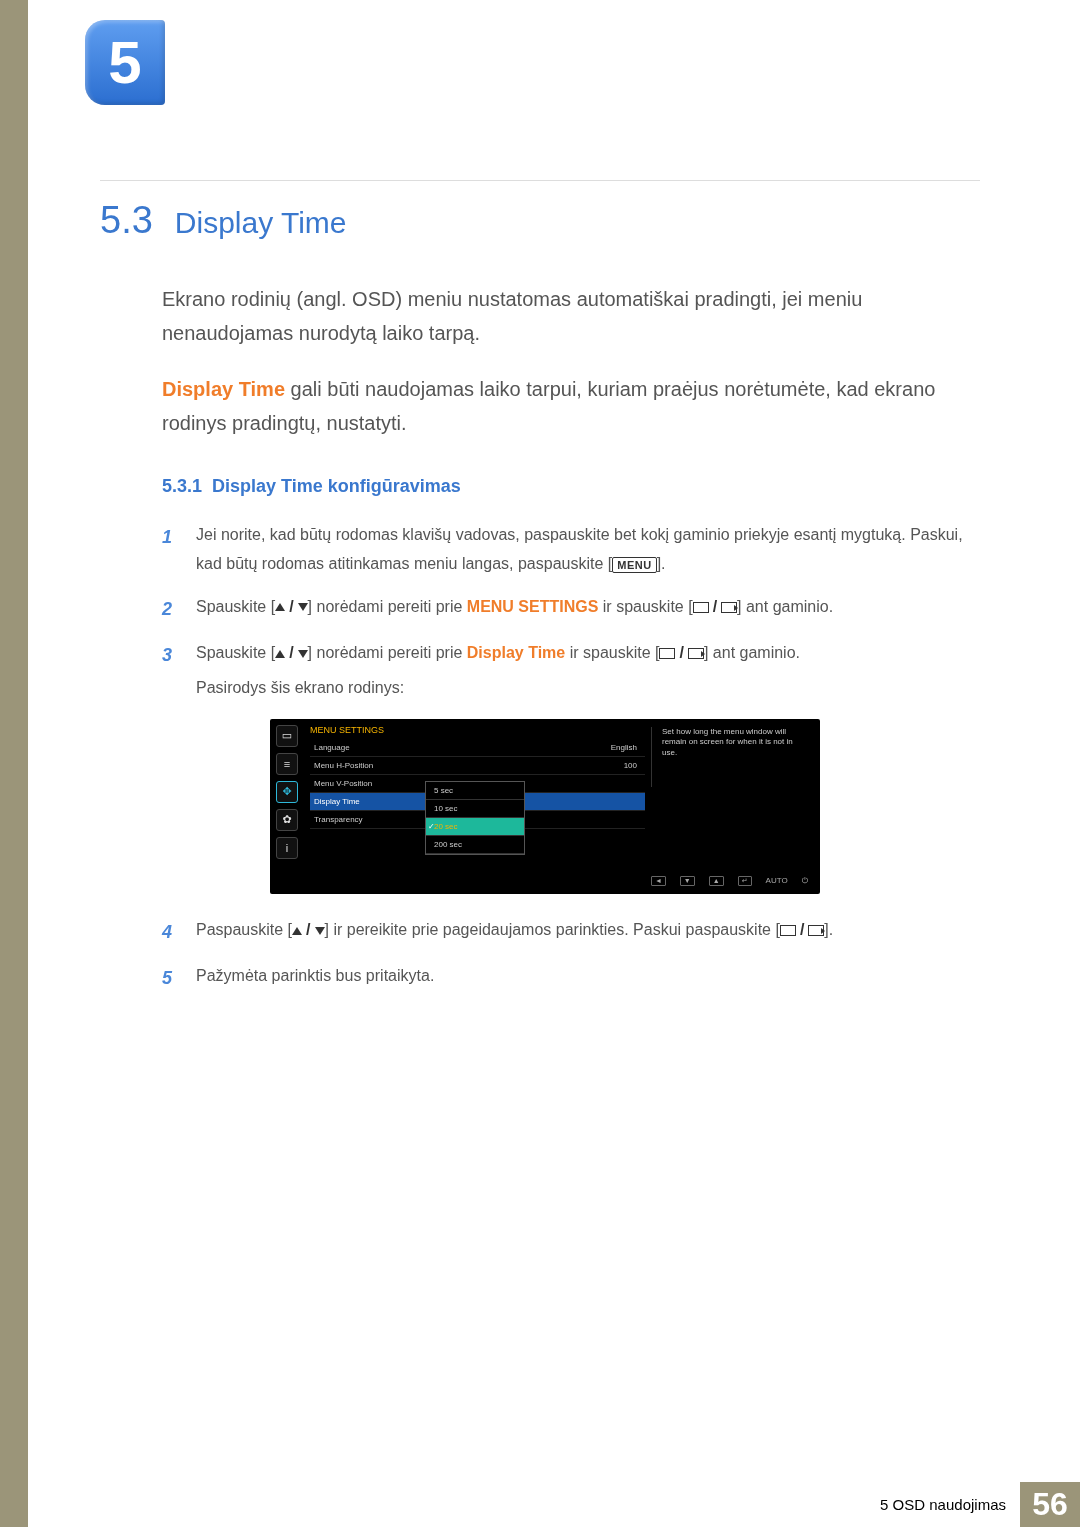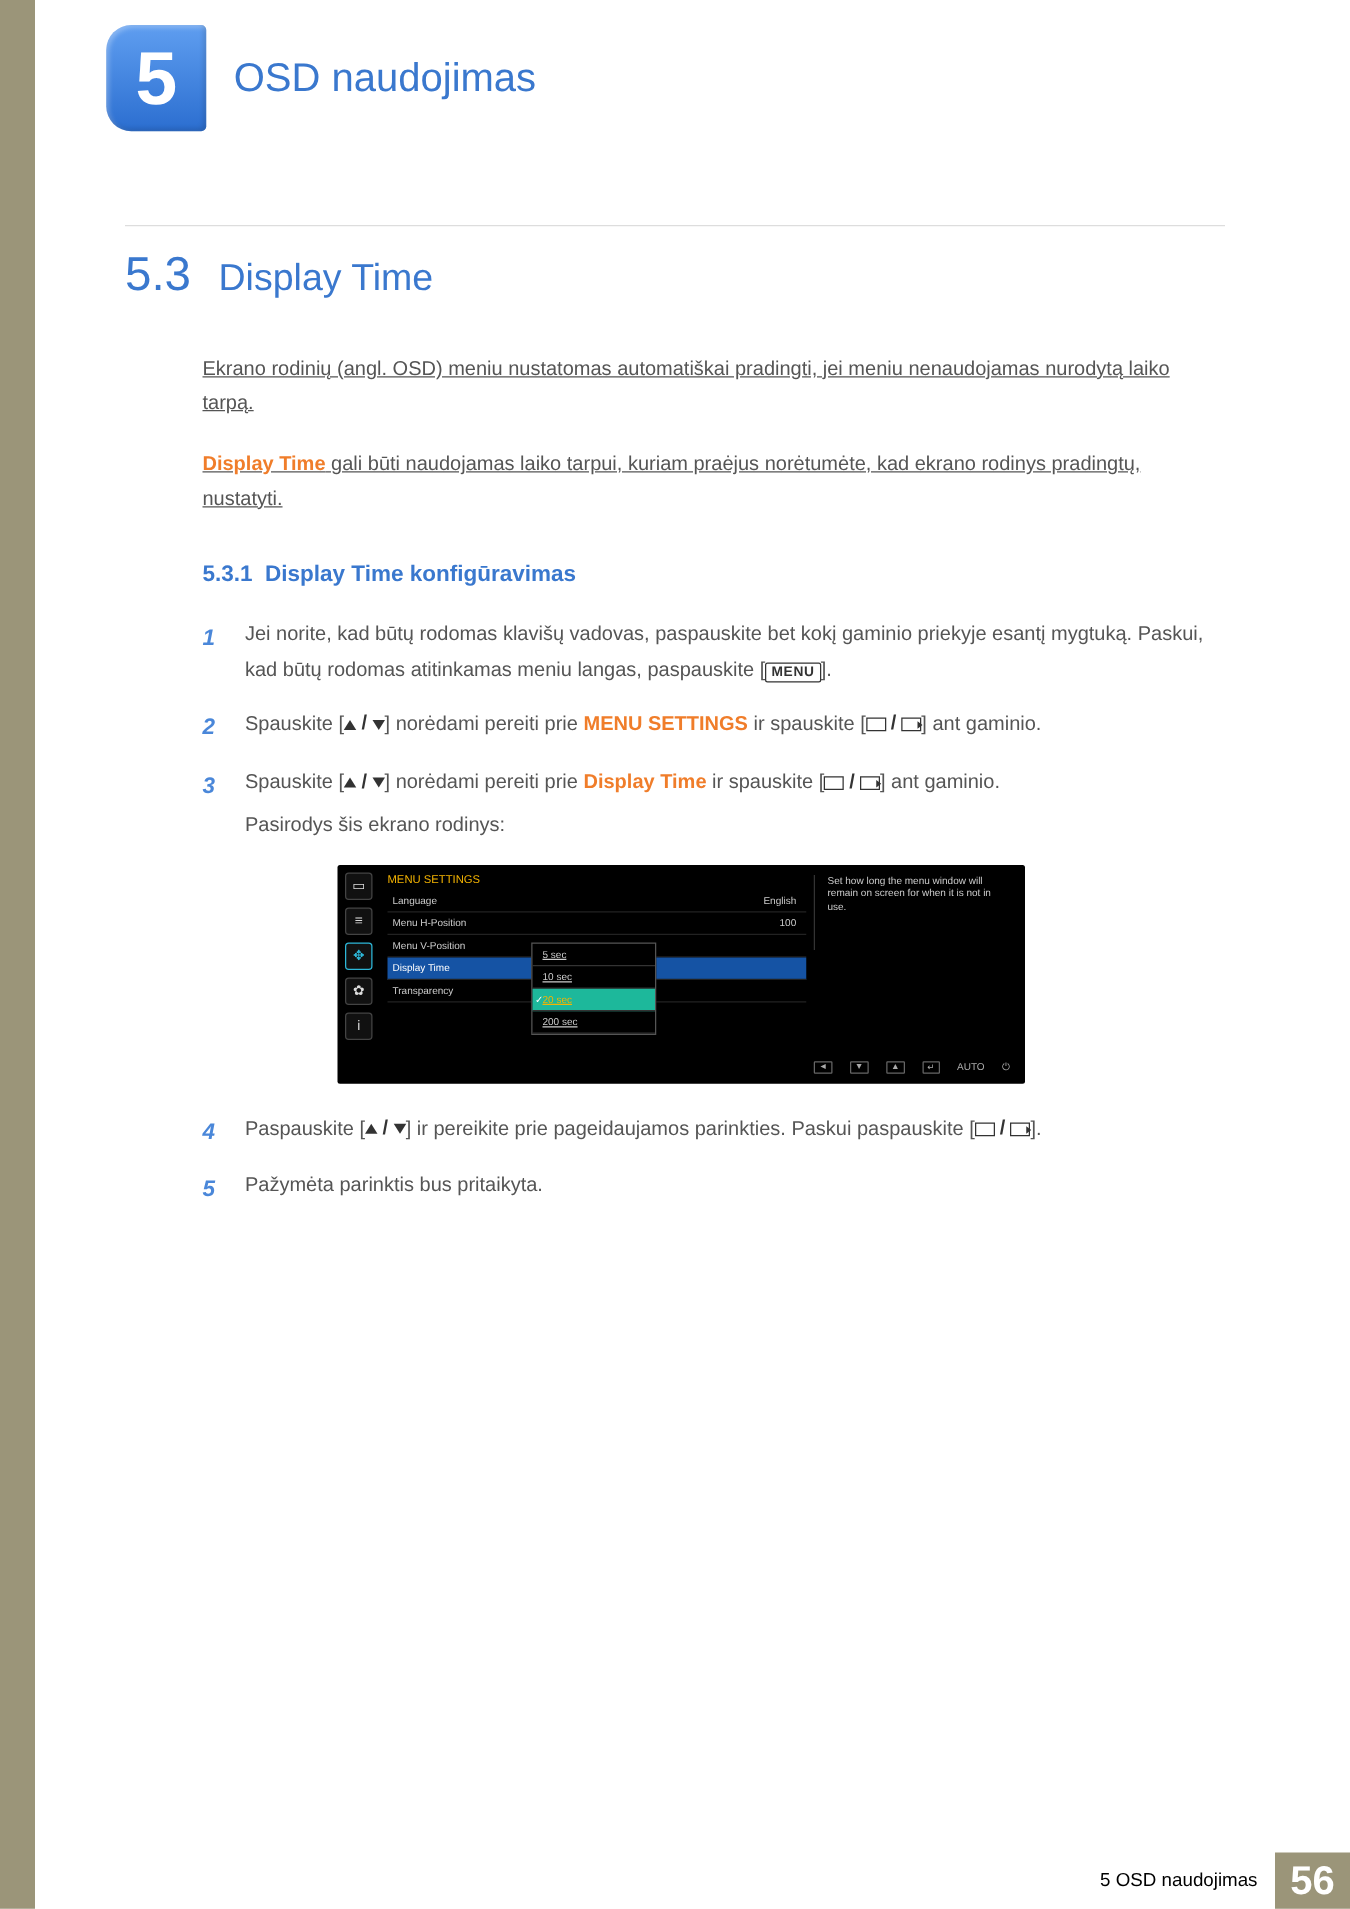--- a/index.html
+++ b/index.html
@@ -57,23 +57,22 @@
   align-items: baseline;
   border-top: 1px solid #ddd;
   padding-top: 18px;
   margin-bottom: 40px;
 }
 .section-num { font-size: 38px; color: #3a78ce; font-weight: 500; }
 .section-title { font-size: 30px; color: #3a78ce; font-weight: 500; }
 .para {
   margin: 0 0 22px 62px;
   line-height: 1.7;
-  font-size: 16px;
+  font-size: 20px;
   color: #555;
-  text-decoration: underline;
 }
 .para .bold-accent { color: #f07d2a; font-weight: bold; }
 .subsection-head {
   margin: 36px 0 24px 62px;
   font-size: 18px;
   color: #3a78ce;
   font-weight: 600;
 }
 .steps { margin-left: 62px; }
 .step {
@@ -176,21 +175,20 @@
   left: 155px; top: 62px;
   width: 100px;
   border: 1px solid #555;
   background: #000;
 }
 .osd-dd-item {
   padding: 4px 8px;
   font-size: 8px;
   color: #ccc;
   border-bottom: 1px solid #333;
-  text-decoration: underline;
 }
 .osd-dd-item.sel {
   background: #1db89b;
   color: #f5b400;
   position: relative;
 }
 .osd-dd-item.sel::before {
   content: '✓';
   position: absolute;
   left: 2px;
@@ -245,21 +243,20 @@
   font-weight: bold;
 }
 </style>
 </head>
 <body>
 
 <div class="side-stripe"></div>
 
 <div class="chapter-header">
   <div class="chapter-badge">5</div>
-  <div class="chapter-title">OSD naudojimas</div>
 </div>
 
 <div class="content">
 
   <div class="section-head">
     <span class="section-num">5.3</span>
     <span class="section-title">Display Time</span>
   </div>
 
   <p class="para">Ekrano rodinių (angl. OSD) meniu nustatomas automatiškai pradingti, jei meniu nenaudojamas nurodytą laiko tarpą.</p>

